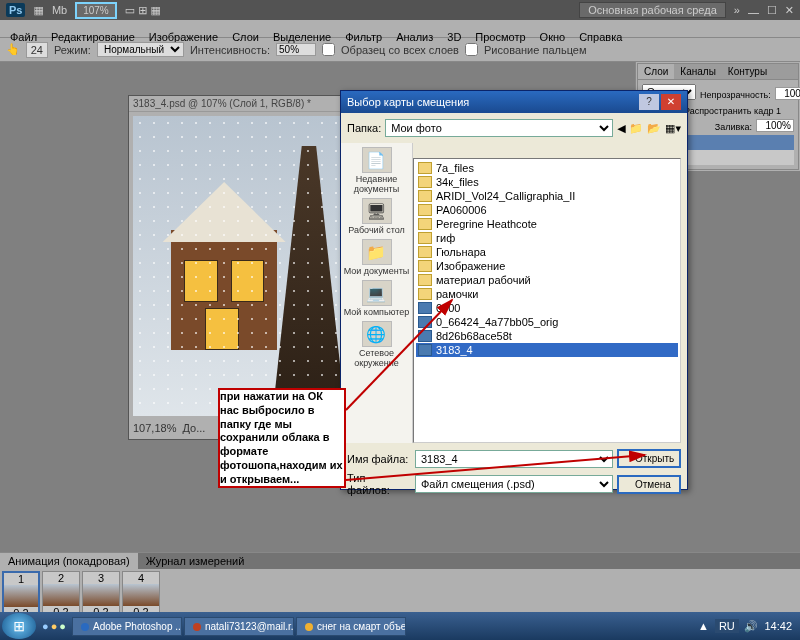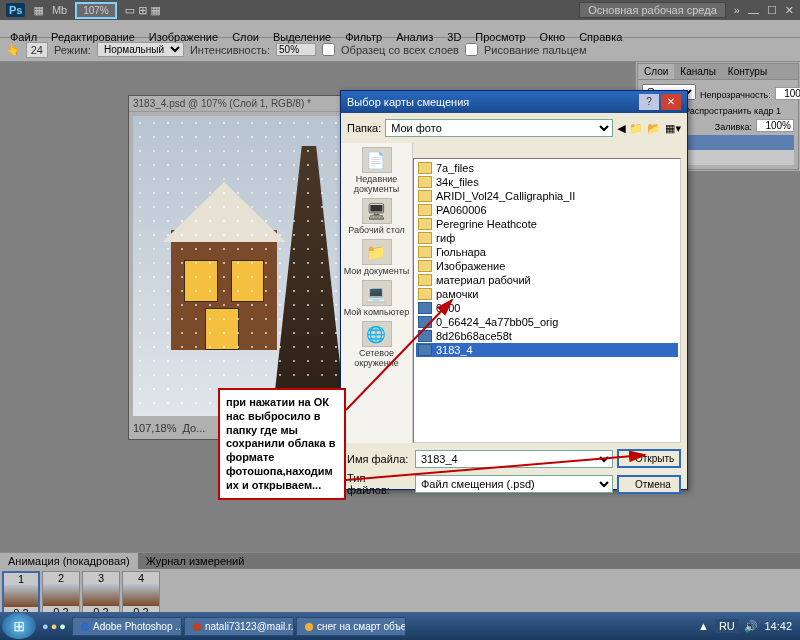--- a/index.html
+++ b/index.html
@@ -55,21 +55,21 @@
 .side-item .ic{width:30px;height:26px;margin:0 auto 1px;background:#d8d4c8;border:1px solid #bbb;display:flex;align-items:center;justify-content:center;font-size:16px}
 .dlg-files{flex:1;background:#fff;border:1px inset #ccc;margin:15px 6px 0 0;overflow:auto;padding:2px}
 .file{display:flex;align-items:center;gap:4px;padding:1px 2px;font-size:10px}
 .file .fic{width:14px;height:12px;background:#f3d47a;border:1px solid #c0a030}
 .file.psd .fic{background:#4a7ab0;border-color:#2a5a90}
 .file.sel{background:#316ac5;color:#fff}
 .dlg-bottom{padding:6px;display:grid;grid-template-columns:64px 1fr 64px;gap:4px;align-items:center;font-size:10px}
 .dlg-bottom select,.dlg-bottom input{border:1px solid #7a9;background:#fff;padding:1px;width:100%}
 .dlg-bottom button{border:2px solid #2a6ac0;background:#ece9d8;padding:2px 16px;font-size:10px}
 
-.anno{position:absolute;left:218px;top:388px;width:128px;background:#fff;border:2px solid #c00000;padding:6px;font-size:11px;font-weight:bold;color:#000;line-height:1.25}
+.anno{position:absolute;left:218px;top:388px;width:128px;background:#fff;border:2px solid #c00000;font-size:11px;font-weight:bold;color:#000;line-height:1.25}
 
 .arrow{position:absolute;pointer-events:none}
 
 .anim{position:absolute;left:0;right:0;bottom:28px;height:60px;background:#b0b0b0;border-top:1px solid #888}
 .anim-tabs{display:flex;background:#737373;font-size:10px}
 .anim-tabs span{padding:2px 8px}
 .anim-tabs span.active{background:#b0b0b0}
 .anim-body{display:flex;padding:2px;gap:2px}
 .frame{width:38px;border:1px solid #888;background:#c8c8c8;font-size:9px;text-align:center}
 .frame .thumb{height:22px;background:linear-gradient(#b8c4d0,#7a4a2a)}

